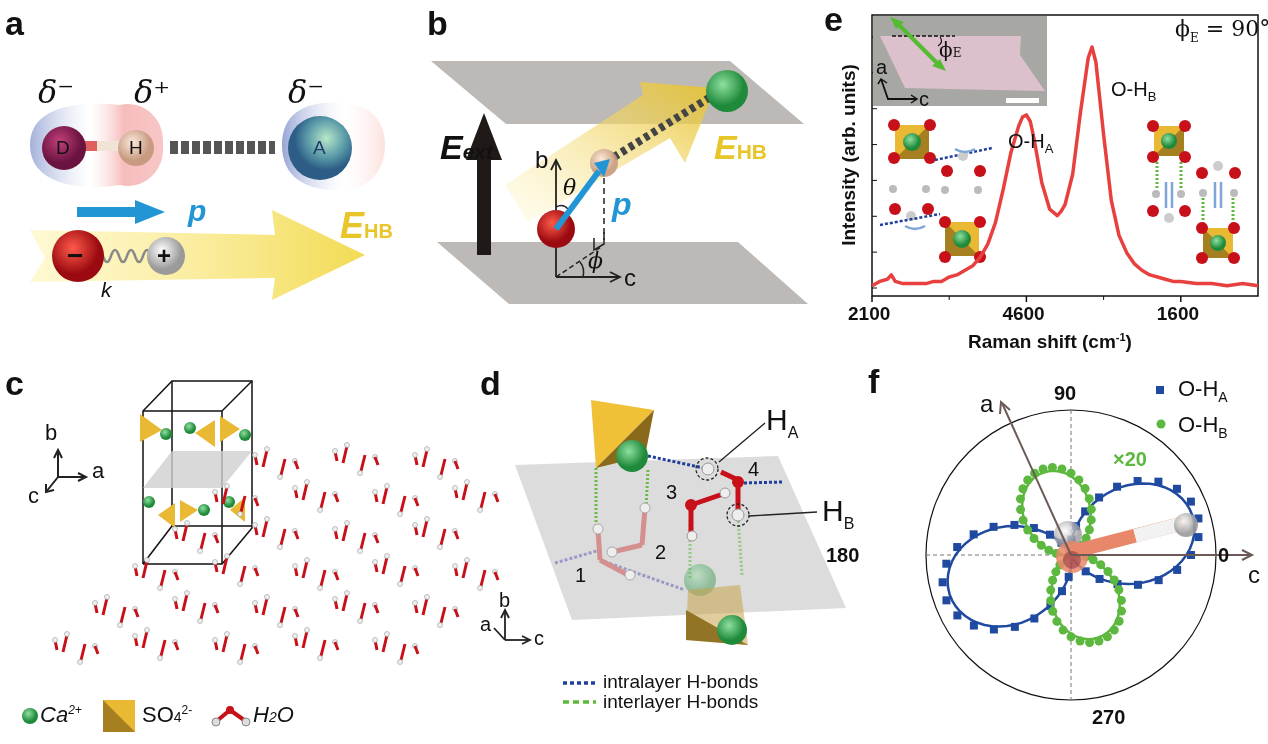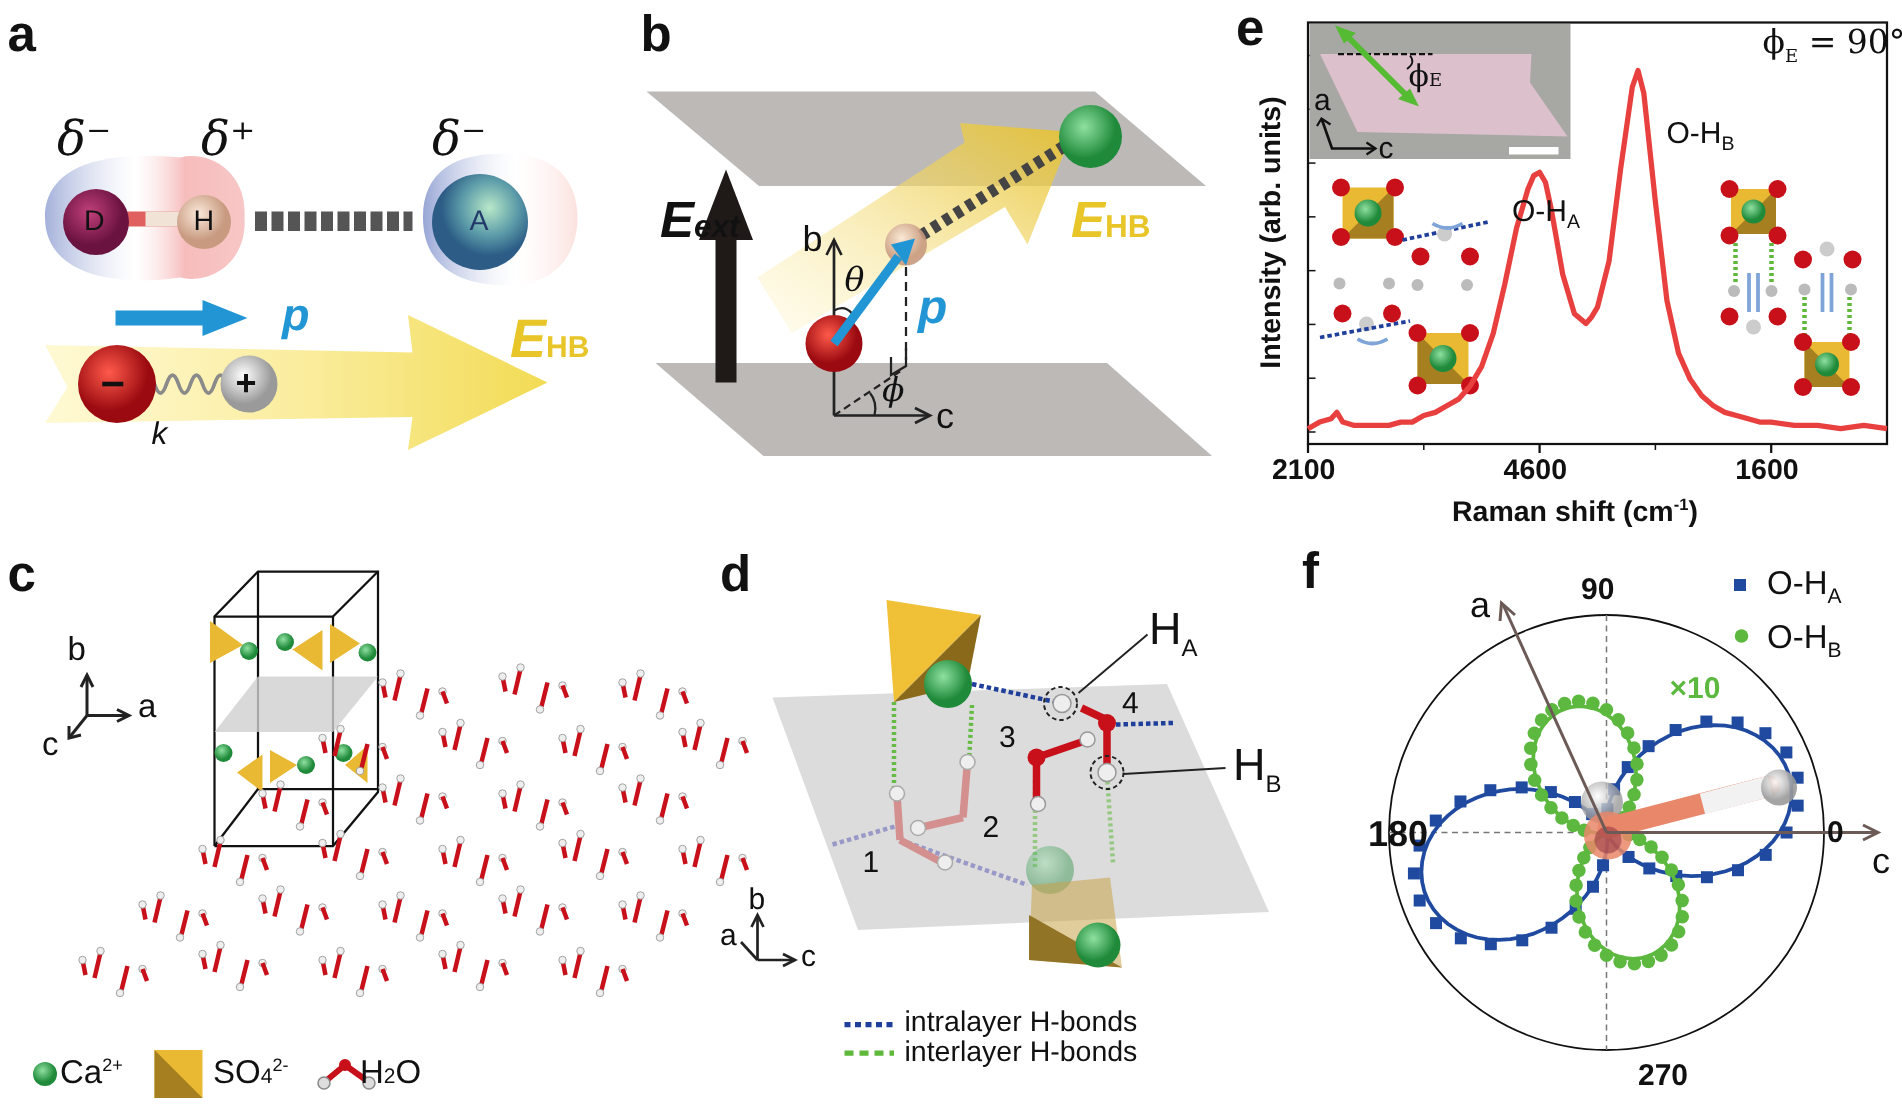--- a/index.html
+++ b/index.html
@@ -559,23 +559,23 @@
       <line x1="218" y1="720" x2="230" y2="710" stroke="#c8101a" stroke-width="4"></line>
       <line x1="230" y1="710" x2="244" y2="720" stroke="#c8101a" stroke-width="4"></line>
       <circle cx="216" cy="722" r="4" fill="#ddd" stroke="#888"></circle>
       <circle cx="246" cy="722" r="4" fill="#ddd" stroke="#888"></circle>
       <circle cx="230" cy="710" r="4" fill="#c8101a"></circle>
     </g>
 </svg>
 <div class="lbl" style="left:45px;top:422px;font-size:22px;">b</div>
 <div class="lbl" style="left:92px;top:460px;font-size:22px;">a</div>
 <div class="lbl" style="left:28px;top:485px;font-size:22px;">c</div>
-<div class="lbl" style="left:40px;top:704px;font-size:22px;"><span>Ca</span><sup style="font-size:12px;">2+</sup></div>
+<div class="lbl" style="left:40px;top:704px;font-size:22px;font-style:italic;"><span>Ca</span><sup style="font-size:12px;">2+</sup></div>
 <div class="lbl" style="left:142px;top:704px;font-size:22px;"><span>SO</span><span style="font-size:14px;">4</span><sup style="font-size:12px;">2-</sup></div>
-<div class="lbl" style="left:240px;top:704px;font-size:22px;"><span>H</span><span style="font-size:14px;">2</span><span>O</span></div>
+<div class="lbl" style="left:253px;top:704px;font-size:22px;font-style:italic;"><span>H</span><span style="font-size:14px;">2</span><span>O</span></div>
 
 <svg width="1268" height="744">
   <polygon points="515,465 778,456 846,608 572,620" fill="#d6d6d6" opacity="0.85"></polygon>
   <polygon points="591,400 654,410 596,468" fill="#f0c036"></polygon>
   <polygon points="596,468 654,410 645,456" fill="#8a6a1a"></polygon>
   <circle cx="632" cy="456" r="16" fill="url(#gGreen)"></circle>
   <line x1="648" y1="456" x2="713" y2="470" stroke="#1f3f9a" stroke-width="3" stroke-dasharray="3,2"></line>
   <line x1="744" y1="483" x2="782" y2="482" stroke="#1f3f9a" stroke-width="3" stroke-dasharray="3,2"></line>
   <line x1="596" y1="468" x2="596" y2="528" stroke="#66bb44" stroke-width="3" stroke-dasharray="2,2"></line>
   <line x1="648" y1="470" x2="646" y2="508" stroke="#66bb44" stroke-width="3" stroke-dasharray="2,2"></line>
@@ -734,20 +734,20 @@
     <circle cx="1072" cy="560" r="9" fill="#8a2a3a" opacity="0.5"></circle>
   </g>
   <line x1="1071" y1="555" x2="1250" y2="555" stroke="#6b5a55" stroke-width="2"></line>
   <polyline points="1242,550 1252,555 1242,560" fill="none" stroke="#6b5a55" stroke-width="2"></polyline>
   <line x1="1071" y1="555" x2="1002" y2="403" stroke="#6b5a55" stroke-width="2"></line>
   <polyline points="1000,414 1001,402 1010,410" fill="none" stroke="#6b5a55" stroke-width="2"></polyline>
   <rect x="1156" y="386" width="8" height="8" fill="#1f4aa0"></rect>
   <circle cx="1161" cy="424" r="4.5" fill="#5cb83e"></circle>
 </svg>
 <div class="lbl bold" style="left:1054px;top:383px;font-size:20px;">90</div>
-<div class="lbl bold" style="left:912px;top:545px;font-size:24px;">180</div>
+<div class="lbl bold" style="left:826px;top:545px;font-size:20px;">180</div>
 <div class="lbl bold" style="left:1218px;top:545px;font-size:20px;">0</div>
 <div class="lbl bold" style="left:1049px;top:707px;font-size:20px;margin-left:43px;">270</div>
 <div class="lbl" style="left:980px;top:392px;font-size:24px;">a</div>
 <div class="lbl" style="left:1248px;top:563px;font-size:24px;">c</div>
-<div class="lbl bold" style="left:1113px;top:449px;font-size:20px;color:#5cb83e;">×10</div>
+<div class="lbl bold" style="left:1113px;top:449px;font-size:20px;color:#5cb83e;">×20</div>
 <div class="lbl" style="left:1178px;top:378px;font-size:22px;"><span>O-H</span><span style="font-size:14px;vertical-align:-6px;">A</span></div>
 <div class="lbl" style="left:1178px;top:414px;font-size:22px;"><span>O-H</span><span style="font-size:14px;vertical-align:-6px;">B</span></div>
 
 </body></html>

